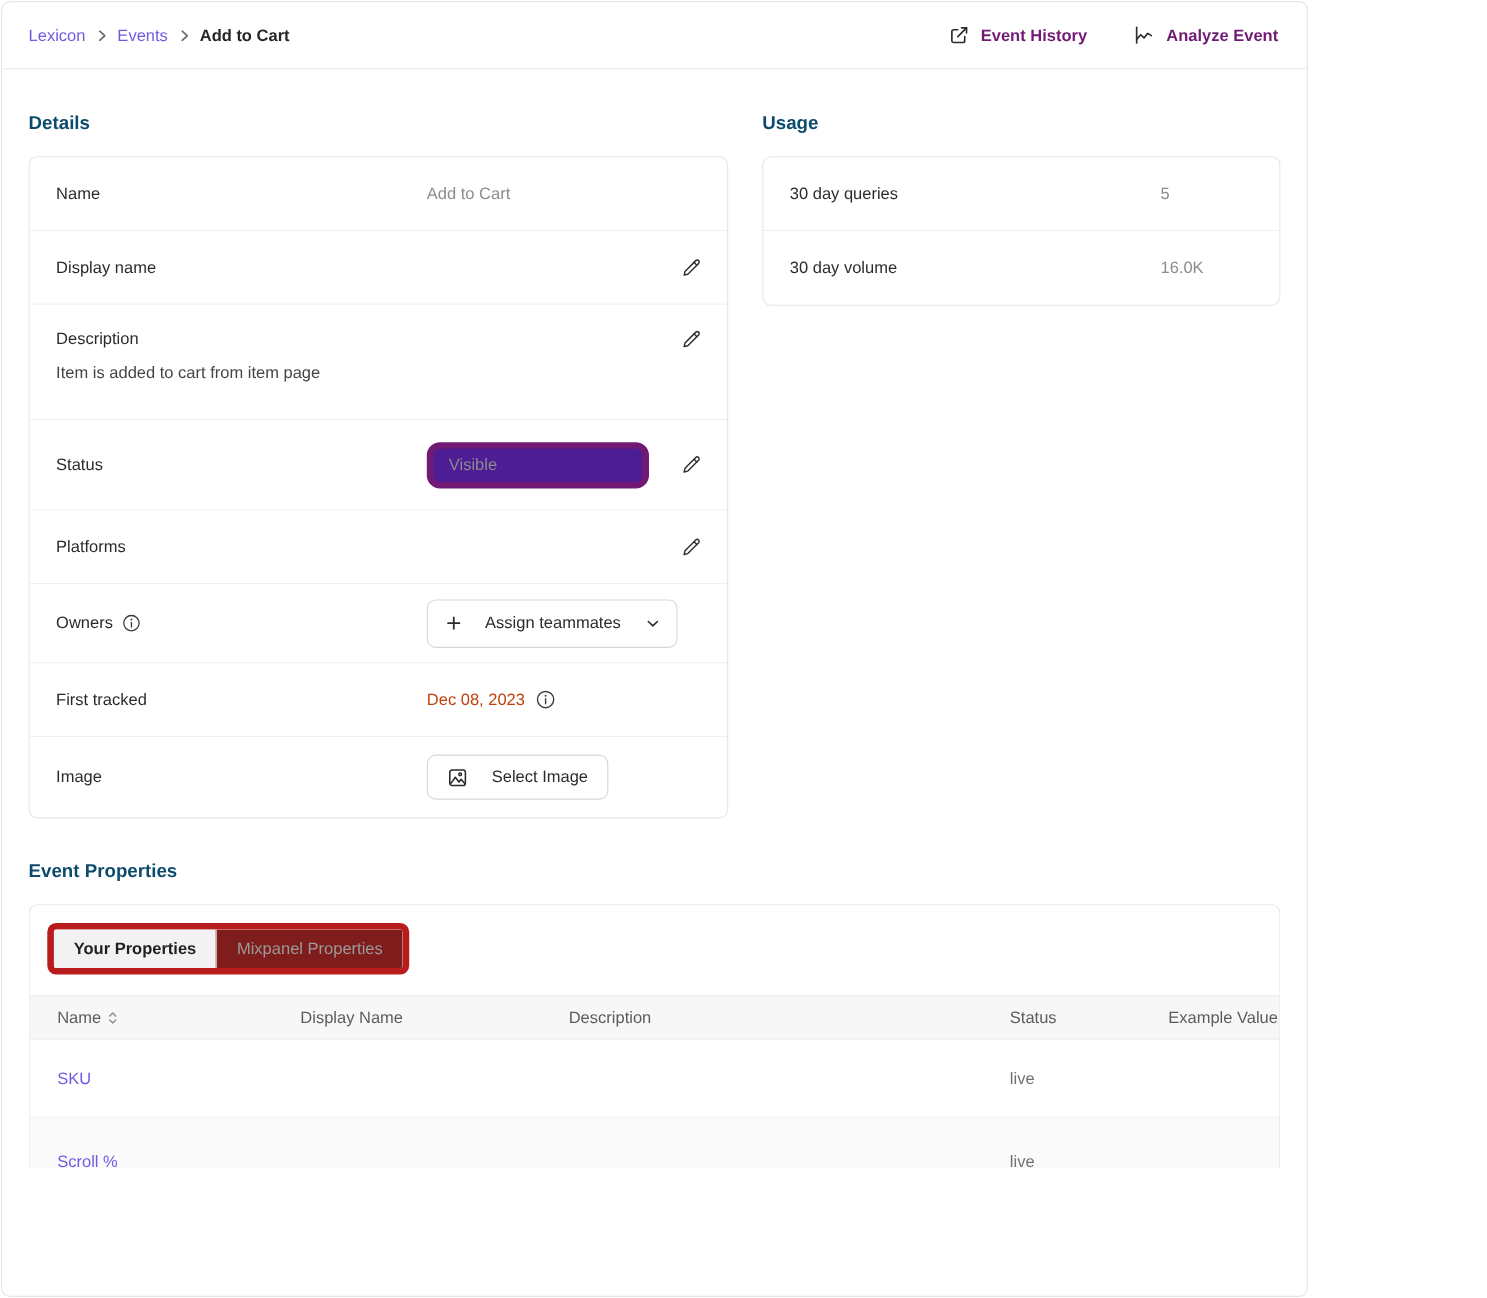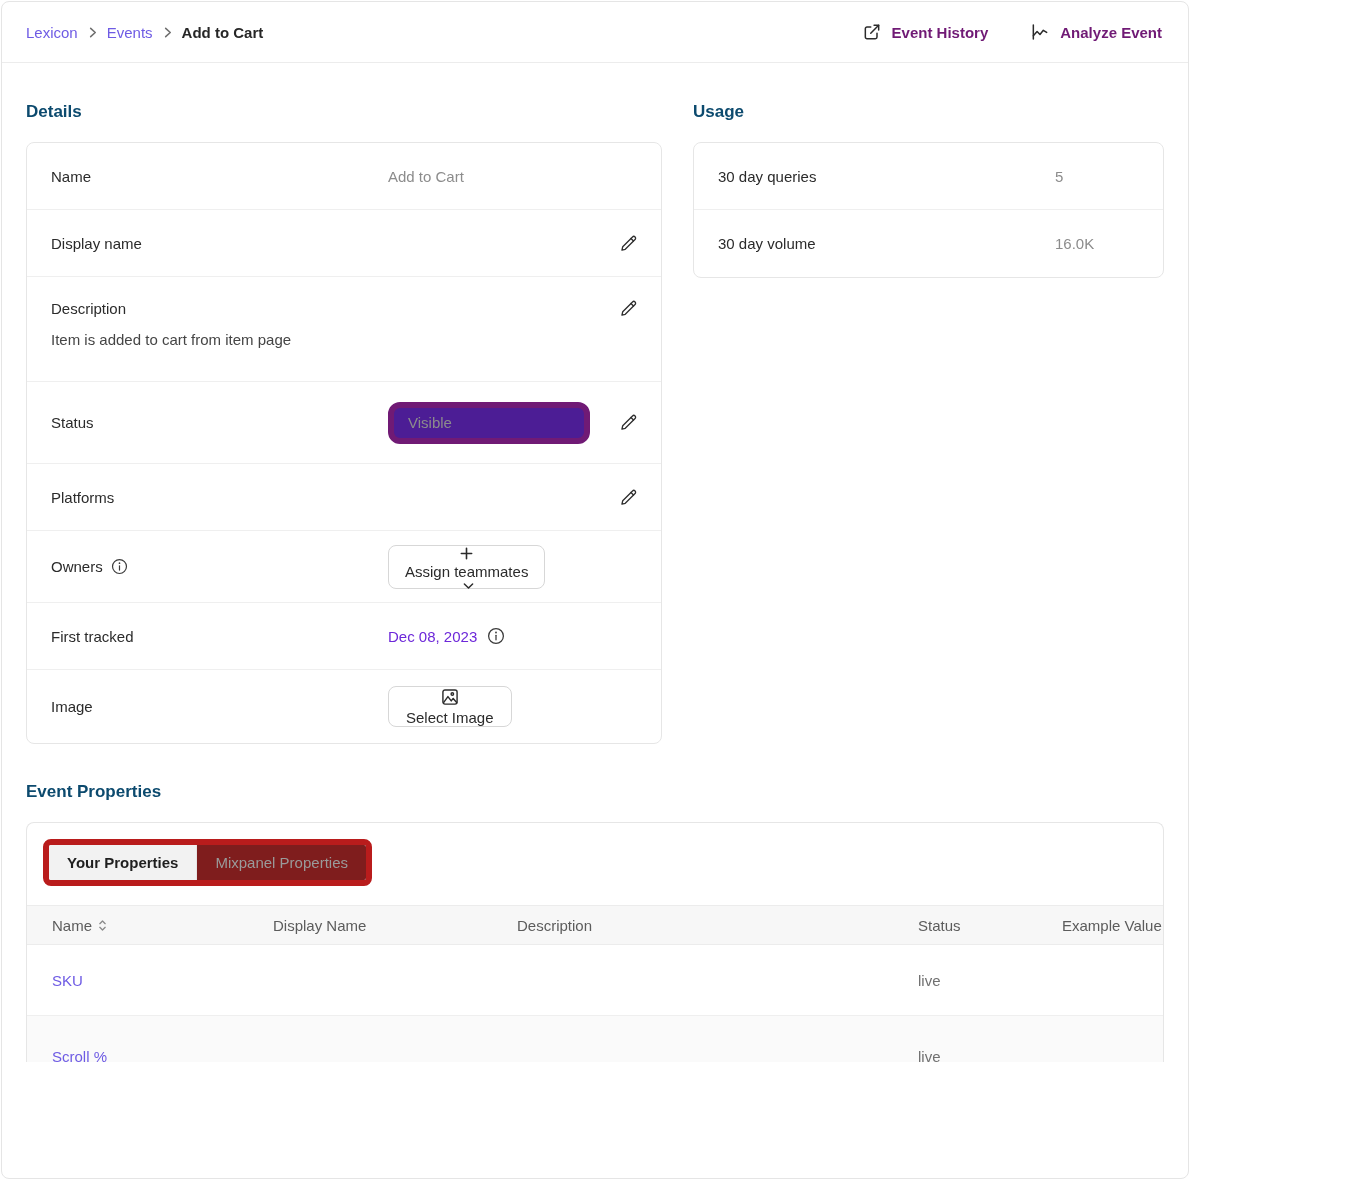--- a/index.html
+++ b/index.html
@@ -43,27 +43,27 @@
   .desc-text { font-size:15px; color:#454545; margin-top:10px; }
   .row-status { min-height:82px; }
   .row-owners { min-height:72px; }
   .row-image { min-height:73px; }
 
   .status-box { width:202px; height:42px; border:6px solid #701a75; border-radius:12px;
                 display:flex; align-items:center; padding:0 14px; font-size:15px; color:#8c8c8c; background:#4c1d95; }
   .tag-badge { display:inline-flex; align-items:center; gap:6px; background:#f1f1f1; border-radius:4px;
                padding:6px 11px; font-size:13px; color:#454545; }
   .tag-badge .emoji { font-size:13px; filter:grayscale(1); }
-  .btn-outline { display:inline-flex; align-items:center; gap:2px; border:1px solid #d7d7d7; border-radius:8px;
-                 background:#fff; font-size:15px; font-weight:500; color:#2b2b2b; cursor:pointer; font-family:inherit;flex-direction:column; }
+  .btn-outline { display:inline-flex; align-items:center; gap:21px; border:1px solid #d7d7d7; border-radius:8px;
+                 background:#fff; font-size:15px; font-weight:500; color:#2b2b2b; cursor:pointer; font-family:inherit; }
   .assign-btn { height:44px; padding:0 16px; }
   .select-img-btn { height:41px; padding:0 17px; }
   .link { color:#6e5be4; font-size:15px; cursor:pointer; text-decoration:none; }
   .info-icon { color:#3a3a3a; display:flex; }
-  .first-tracked { color:#6d28d9; gap:10px; }
+  .first-tracked { color:#c2410c; gap:10px; }
 
   
   .urow { display:flex; align-items:center; height:67px; padding:0 24px; border-bottom:1px solid #efefef; }
   .urow:last-child { border-bottom:none; }
   .urow-label { width:337px; flex:none; font-size:15px; font-weight:500; color:#2b2b2b; }
   .urow-value { font-size:15px; color:#8c8c8c; }
 
   
   .props-section { margin-top:36px; }
   .props-card { border:1px solid #e6e6e6; border-radius:8px 8px 0 0; border-bottom:none; background:#fff; height:240px; overflow:hidden; }

